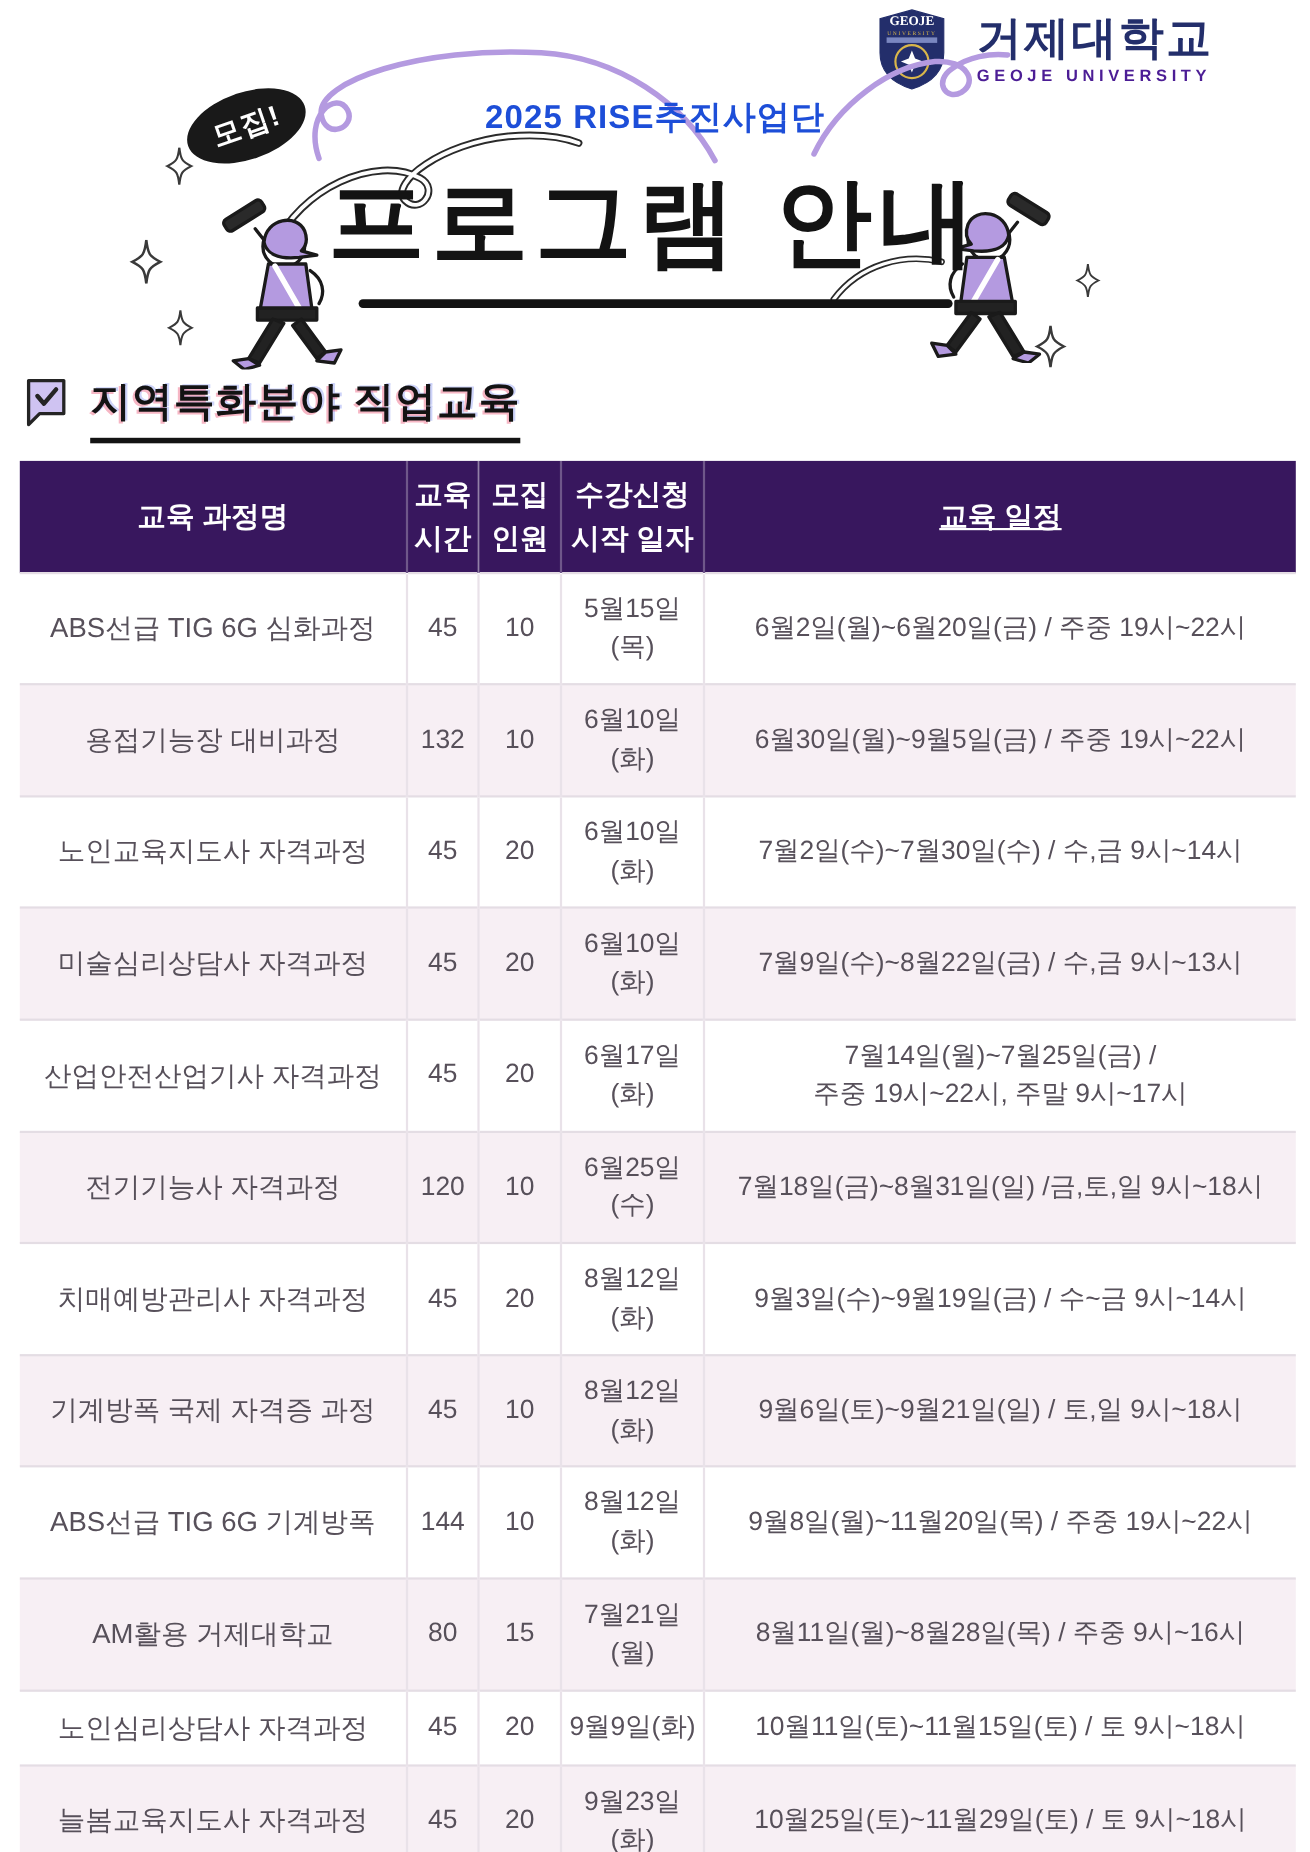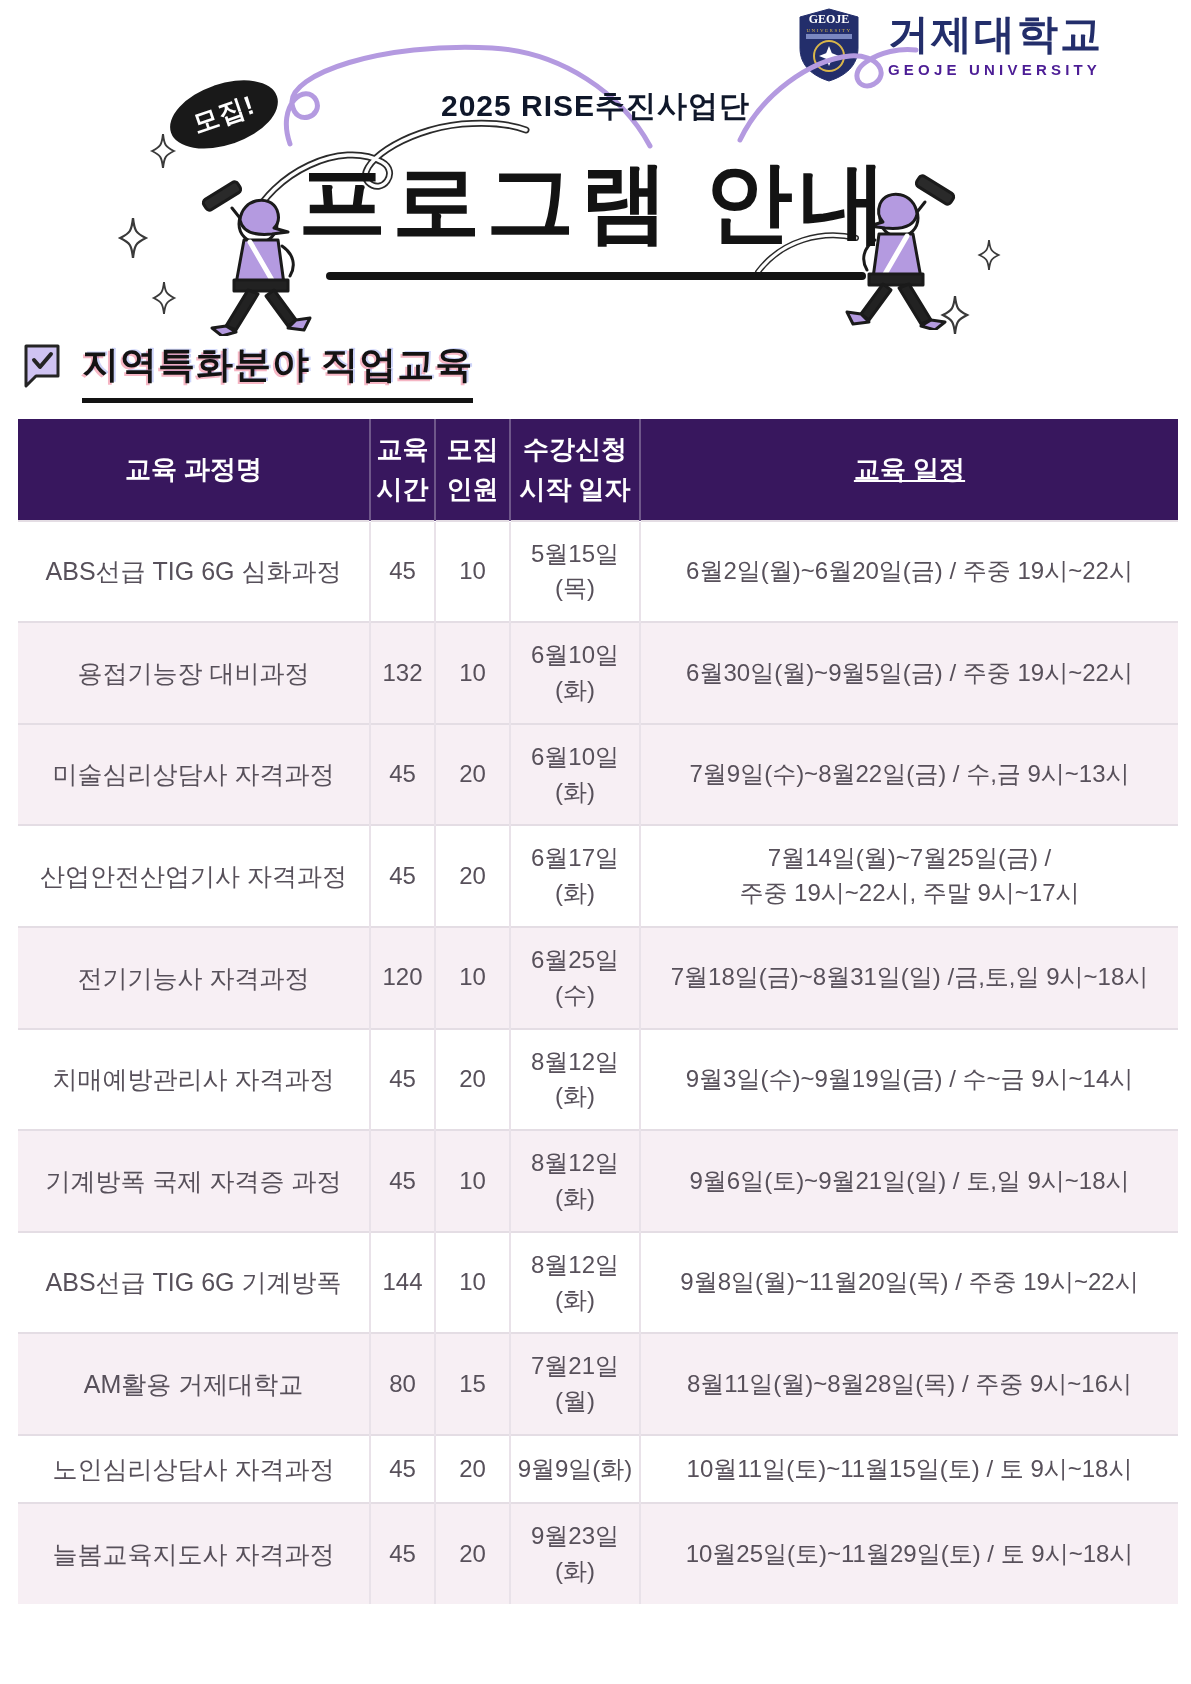--- a/index.html
+++ b/index.html
@@ -12,21 +12,21 @@
   .logo { position:absolute; top:8px; right:88px; display:flex; align-items:center; gap:28px; }
   .logo-text { display:flex; flex-direction:column; line-height:1; }
   .logo-ko { font-size:41px; font-weight:900; color:#232e6b; letter-spacing:2px; }
   .logo-en { font-size:15px; font-weight:700; color:#4c1d95; letter-spacing:4.2px; margin-top:7px; }
 
   .badge { position:absolute; left:168px; top:84px; transform:rotate(-19deg);
            background:#191919; color:#fff; font-size:26px; font-weight:800;
            padding:13px 24px; border-radius:50%; letter-spacing:1px; }
 
   .title-block { text-align:center; padding-top:86px; position:relative; z-index:2; }
-  .subtitle { font-size:30px; font-weight:900; color:#0f172a; letter-spacing:1px; }
+  .subtitle { font-size:30px; font-weight:900; color:#1d4ed8; letter-spacing:1px; }
   .main-title { font-size:88px; font-weight:900; color:#131313; letter-spacing:6px; margin-top:16px; }
   .title-underline { width:540px; height:8px; background:#131313; border-radius:4px; margin:10px auto 0; }
 
   .deco { position:absolute; z-index:1; }
 
   
   .section-head { display:flex; align-items:flex-start; gap:20px; margin:2px 0 0 22px; }
   .section-title { font-size:37px; font-weight:900; color:#131313; letter-spacing:1px;
                    border-bottom:5px solid #131313; padding-bottom:8px;
                    text-shadow:-2px 2px 0 rgba(231,64,100,.38), 2px -1px 0 rgba(90,110,235,.30); }
@@ -179,20 +179,27 @@
         <td>5월15일(목)</td>
         <td class="schedule">6월2일(월)~6월20일(금) / 주중 19시~22시</td>
       </tr>
       <tr class="alt">
         <td class="course-name">용접기능장 대비과정</td>
         <td>132</td>
         <td>10</td>
         <td>6월10일(화)</td>
         <td class="schedule">6월30일(월)~9월5일(금) / 주중 19시~22시</td>
       </tr>
+      <tr>
+        <td class="course-name">노인교육지도사 자격과정</td>
+        <td>45</td>
+        <td>20</td>
+        <td>6월10일(화)</td>
+        <td class="schedule">7월2일(수)~7월30일(수) / 수,금 9시~14시</td>
+      </tr>
       <tr class="alt">
         <td class="course-name">미술심리상담사 자격과정</td>
         <td>45</td>
         <td>20</td>
         <td>6월10일(화)</td>
         <td class="schedule">7월9일(수)~8월22일(금) / 수,금 9시~13시</td>
       </tr>
       <tr>
         <td class="course-name">산업안전산업기사 자격과정</td>
         <td>45</td>

